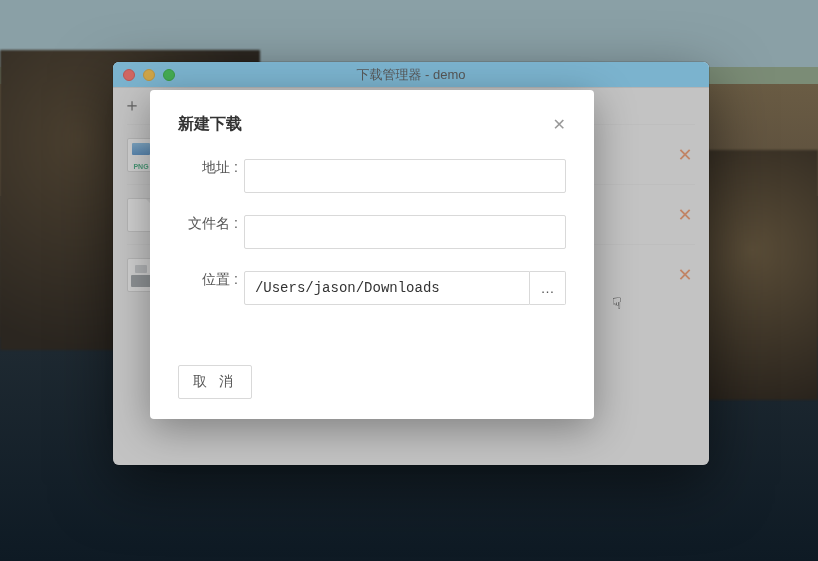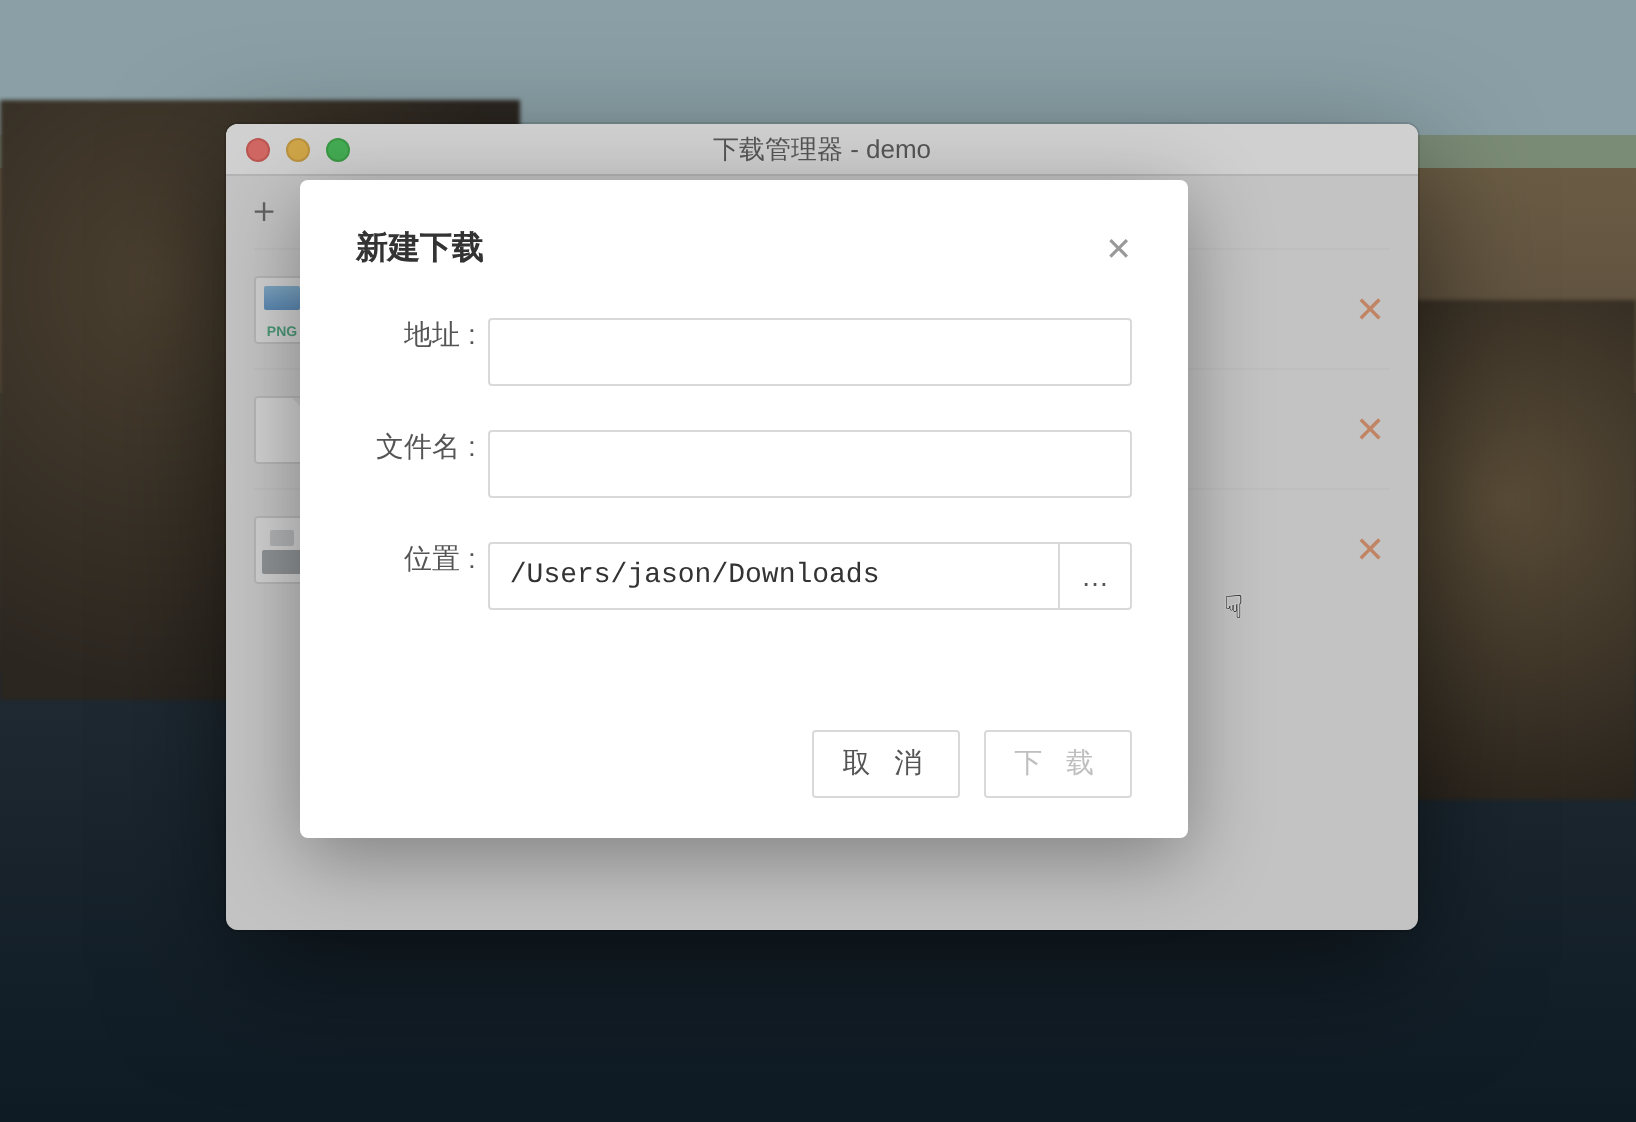--- a/index.html
+++ b/index.html
@@ -40,21 +40,21 @@
     position: absolute;
     left: 113px; top: 62px;
     width: 596px; height: 403px;
     background: #ececec;
     border-radius: 6px;
     box-shadow: 0 20px 60px rgba(0,0,0,0.5), 0 0 0 1px rgba(0,0,0,0.1);
     overflow: hidden;
   }
   .titlebar {
     height: 26px;
-    background: #ffffff;
+    background: #7dd3fc;
     display: flex; align-items: center;
     padding: 0 10px;
     border-bottom: 1px solid #d5d5d5;
     position: relative;
   }
   .traffic { display: flex; gap: 8px; }
   .tl { width: 12px; height: 12px; border-radius: 50%; display:block; }
   .tl.red { background:#ff5f57; border:1px solid #e0443e; }
   .tl.yellow { background:#ffbd2e; border:1px solid #dea123; }
   .tl.green { background:#28c840; border:1px solid #1aab29; }
@@ -170,21 +170,21 @@
     width:36px; height:34px;
     border:1px solid #d9d9d9; border-left:none;
     border-radius:0 2px 2px 0;
     background:#fff;
     display:flex; align-items:center; justify-content:center;
     color:#555; font-size:14px;
     cursor:default;
   }
 
   .dialog-actions{
-    display:flex; justify-content:flex-end; gap:12px;
+    display:flex; justify-content:space-between; gap:12px;
     margin-top: 60px;
   }
   .btn {
     min-width: 64px; height:34px;
     padding: 0 14px;
     border:1px solid #d9d9d9;
     border-radius:2px;
     background:#fff;
     font-size:14px; color:#555;
     display:flex; align-items:center; justify-content:center;
@@ -283,18 +283,17 @@
     <div class="control group">
       <input type="text" value="/Users/jason/Downloads" style="">
       <div class="browse">
         <span>…</span>
       </div>
     </div>
   </div>
 
   <div class="dialog-actions">
     <div class="btn">取 消</div>
-    <div class="btn disabled">下 载</div>
   </div>
 
 </div>
 
 <div class="cursor-hand">☟</div>
 
 </body></html>

